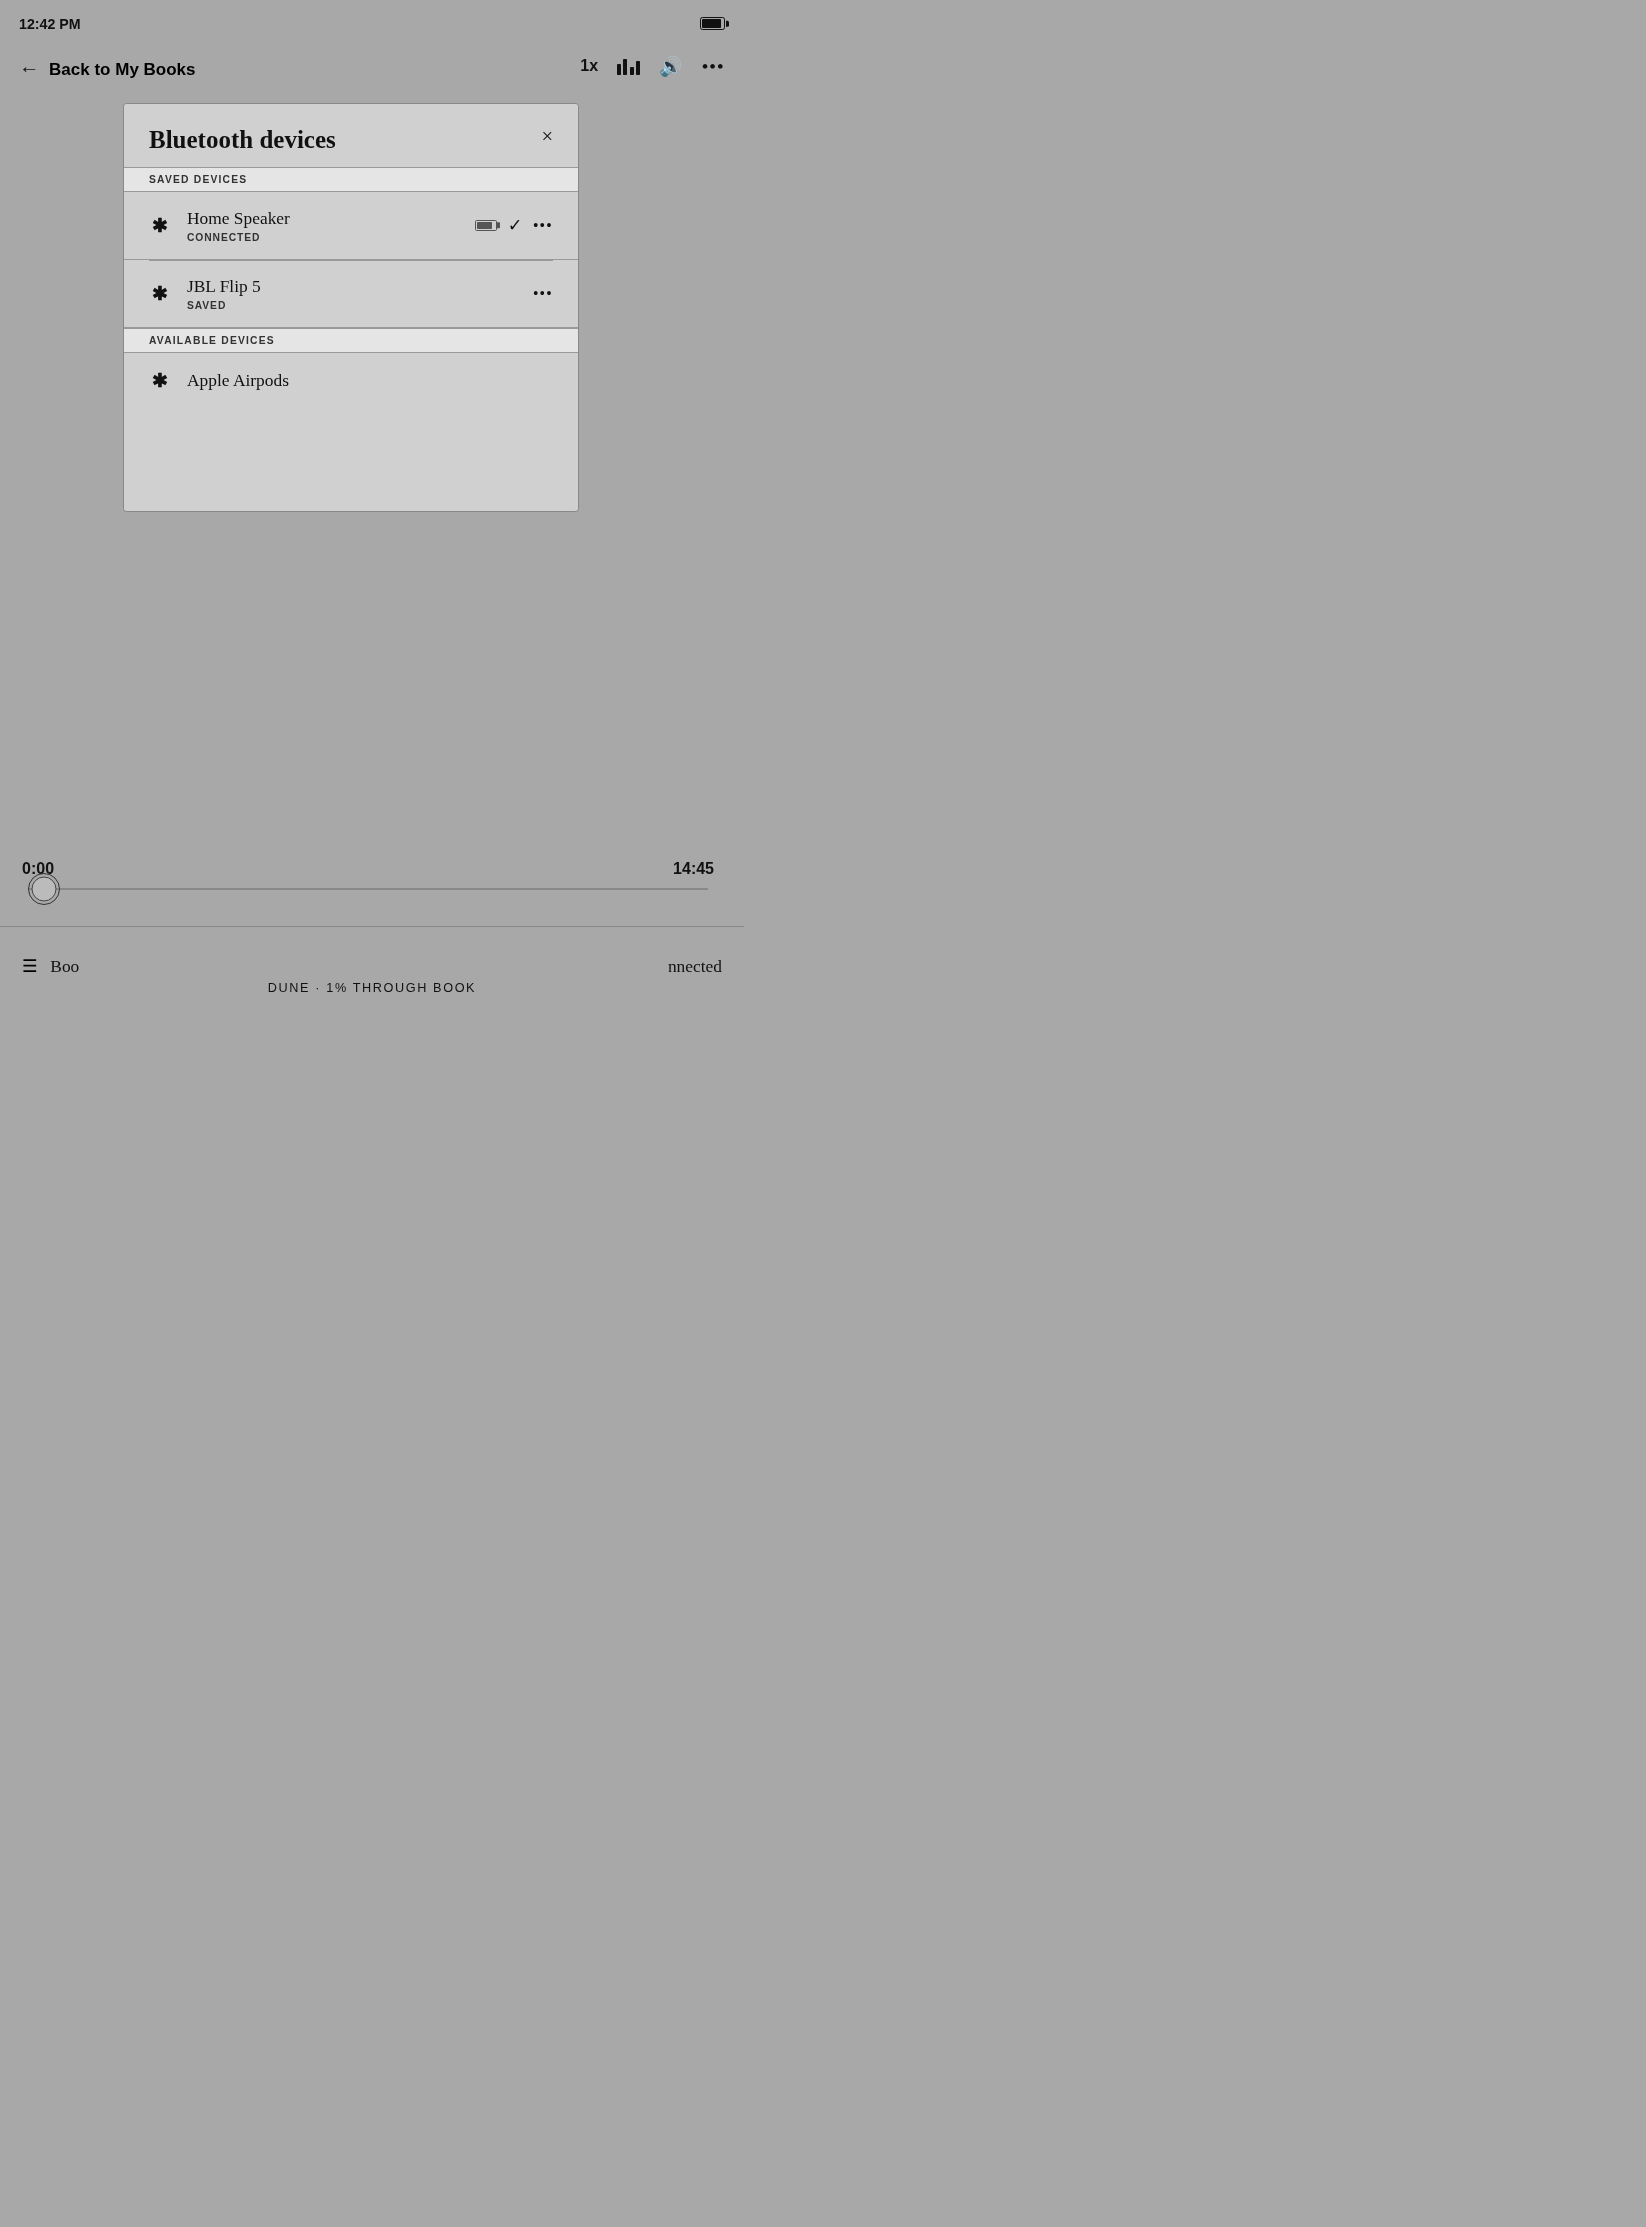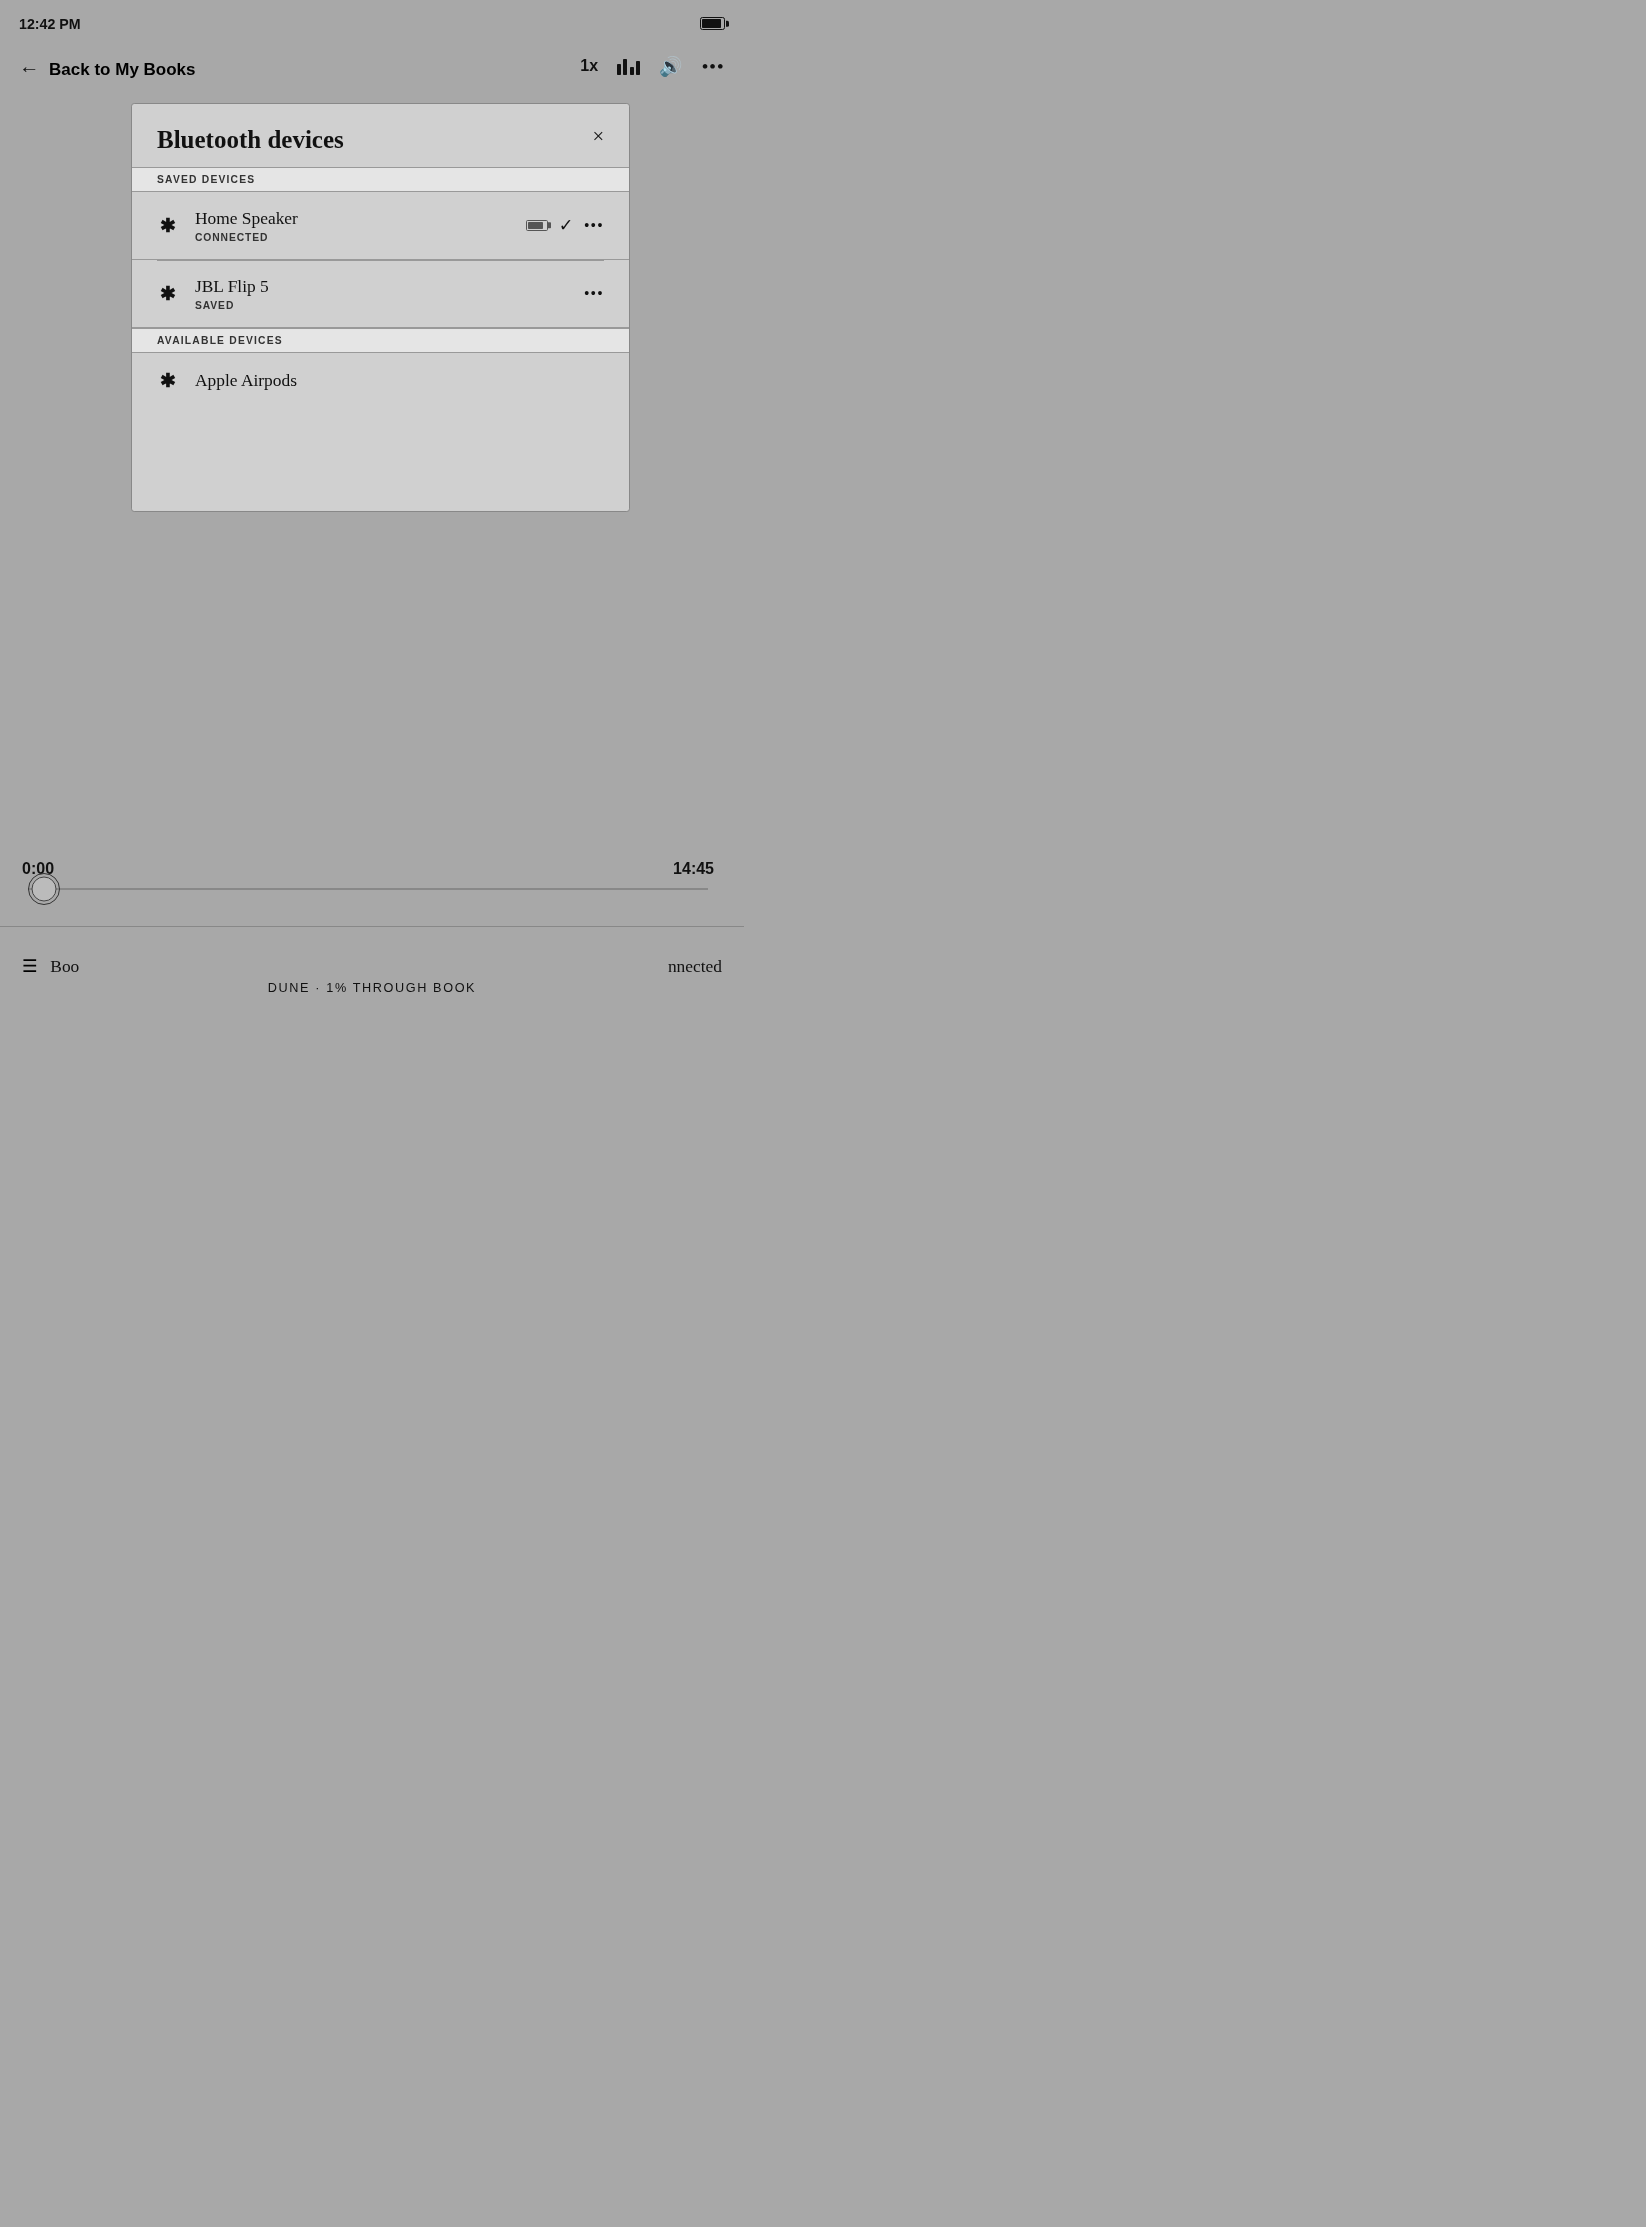--- a/index.html
+++ b/index.html
@@ -128,22 +128,22 @@
       font-weight: 700;
       letter-spacing: 1.6px;
       cursor: pointer;
       color: #111;
     }
 
     
     .modal-container {
       position: absolute;
       top: 103px;
-      left: 131px;
-      width: 499px;
+      left: 123px;
+      width: 456px;
       background: #d0d0d0;
       border: 1.6px solid #888;
       border-radius: 3.2px;
       z-index: 10;
     }
 
     .modal-header {
       display: flex;
       justify-content: space-between;
       align-items: flex-start;

